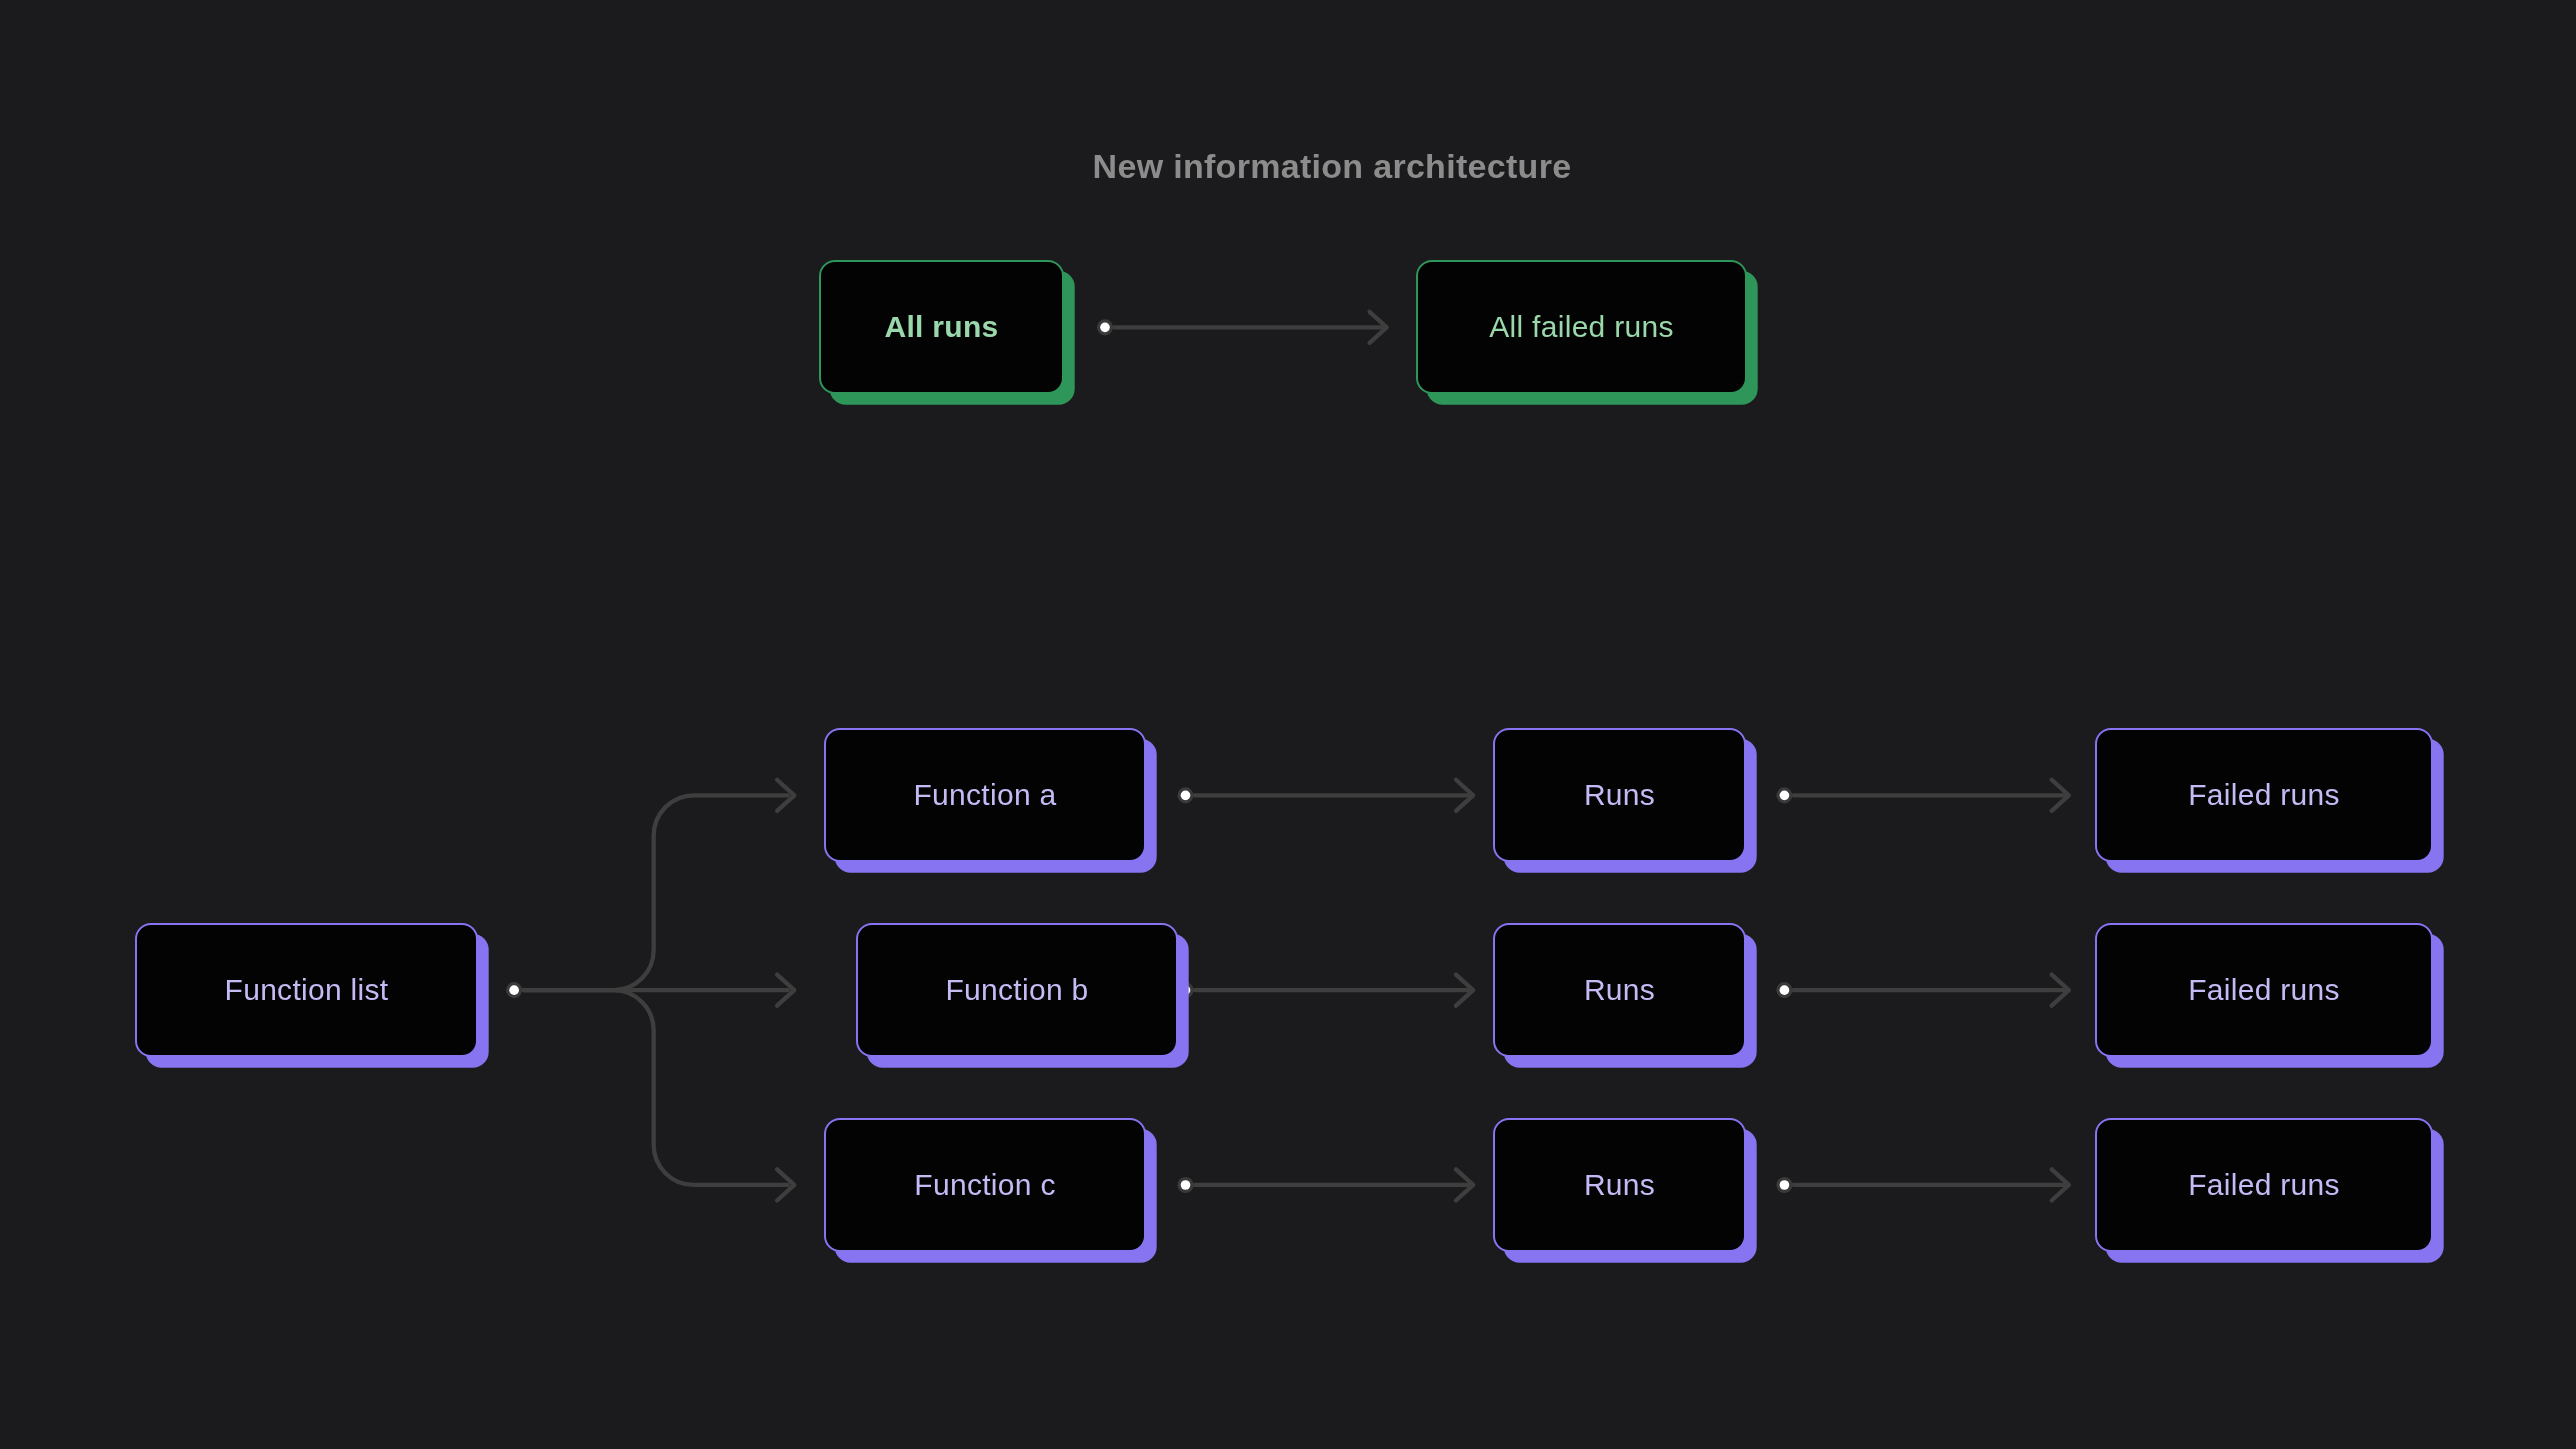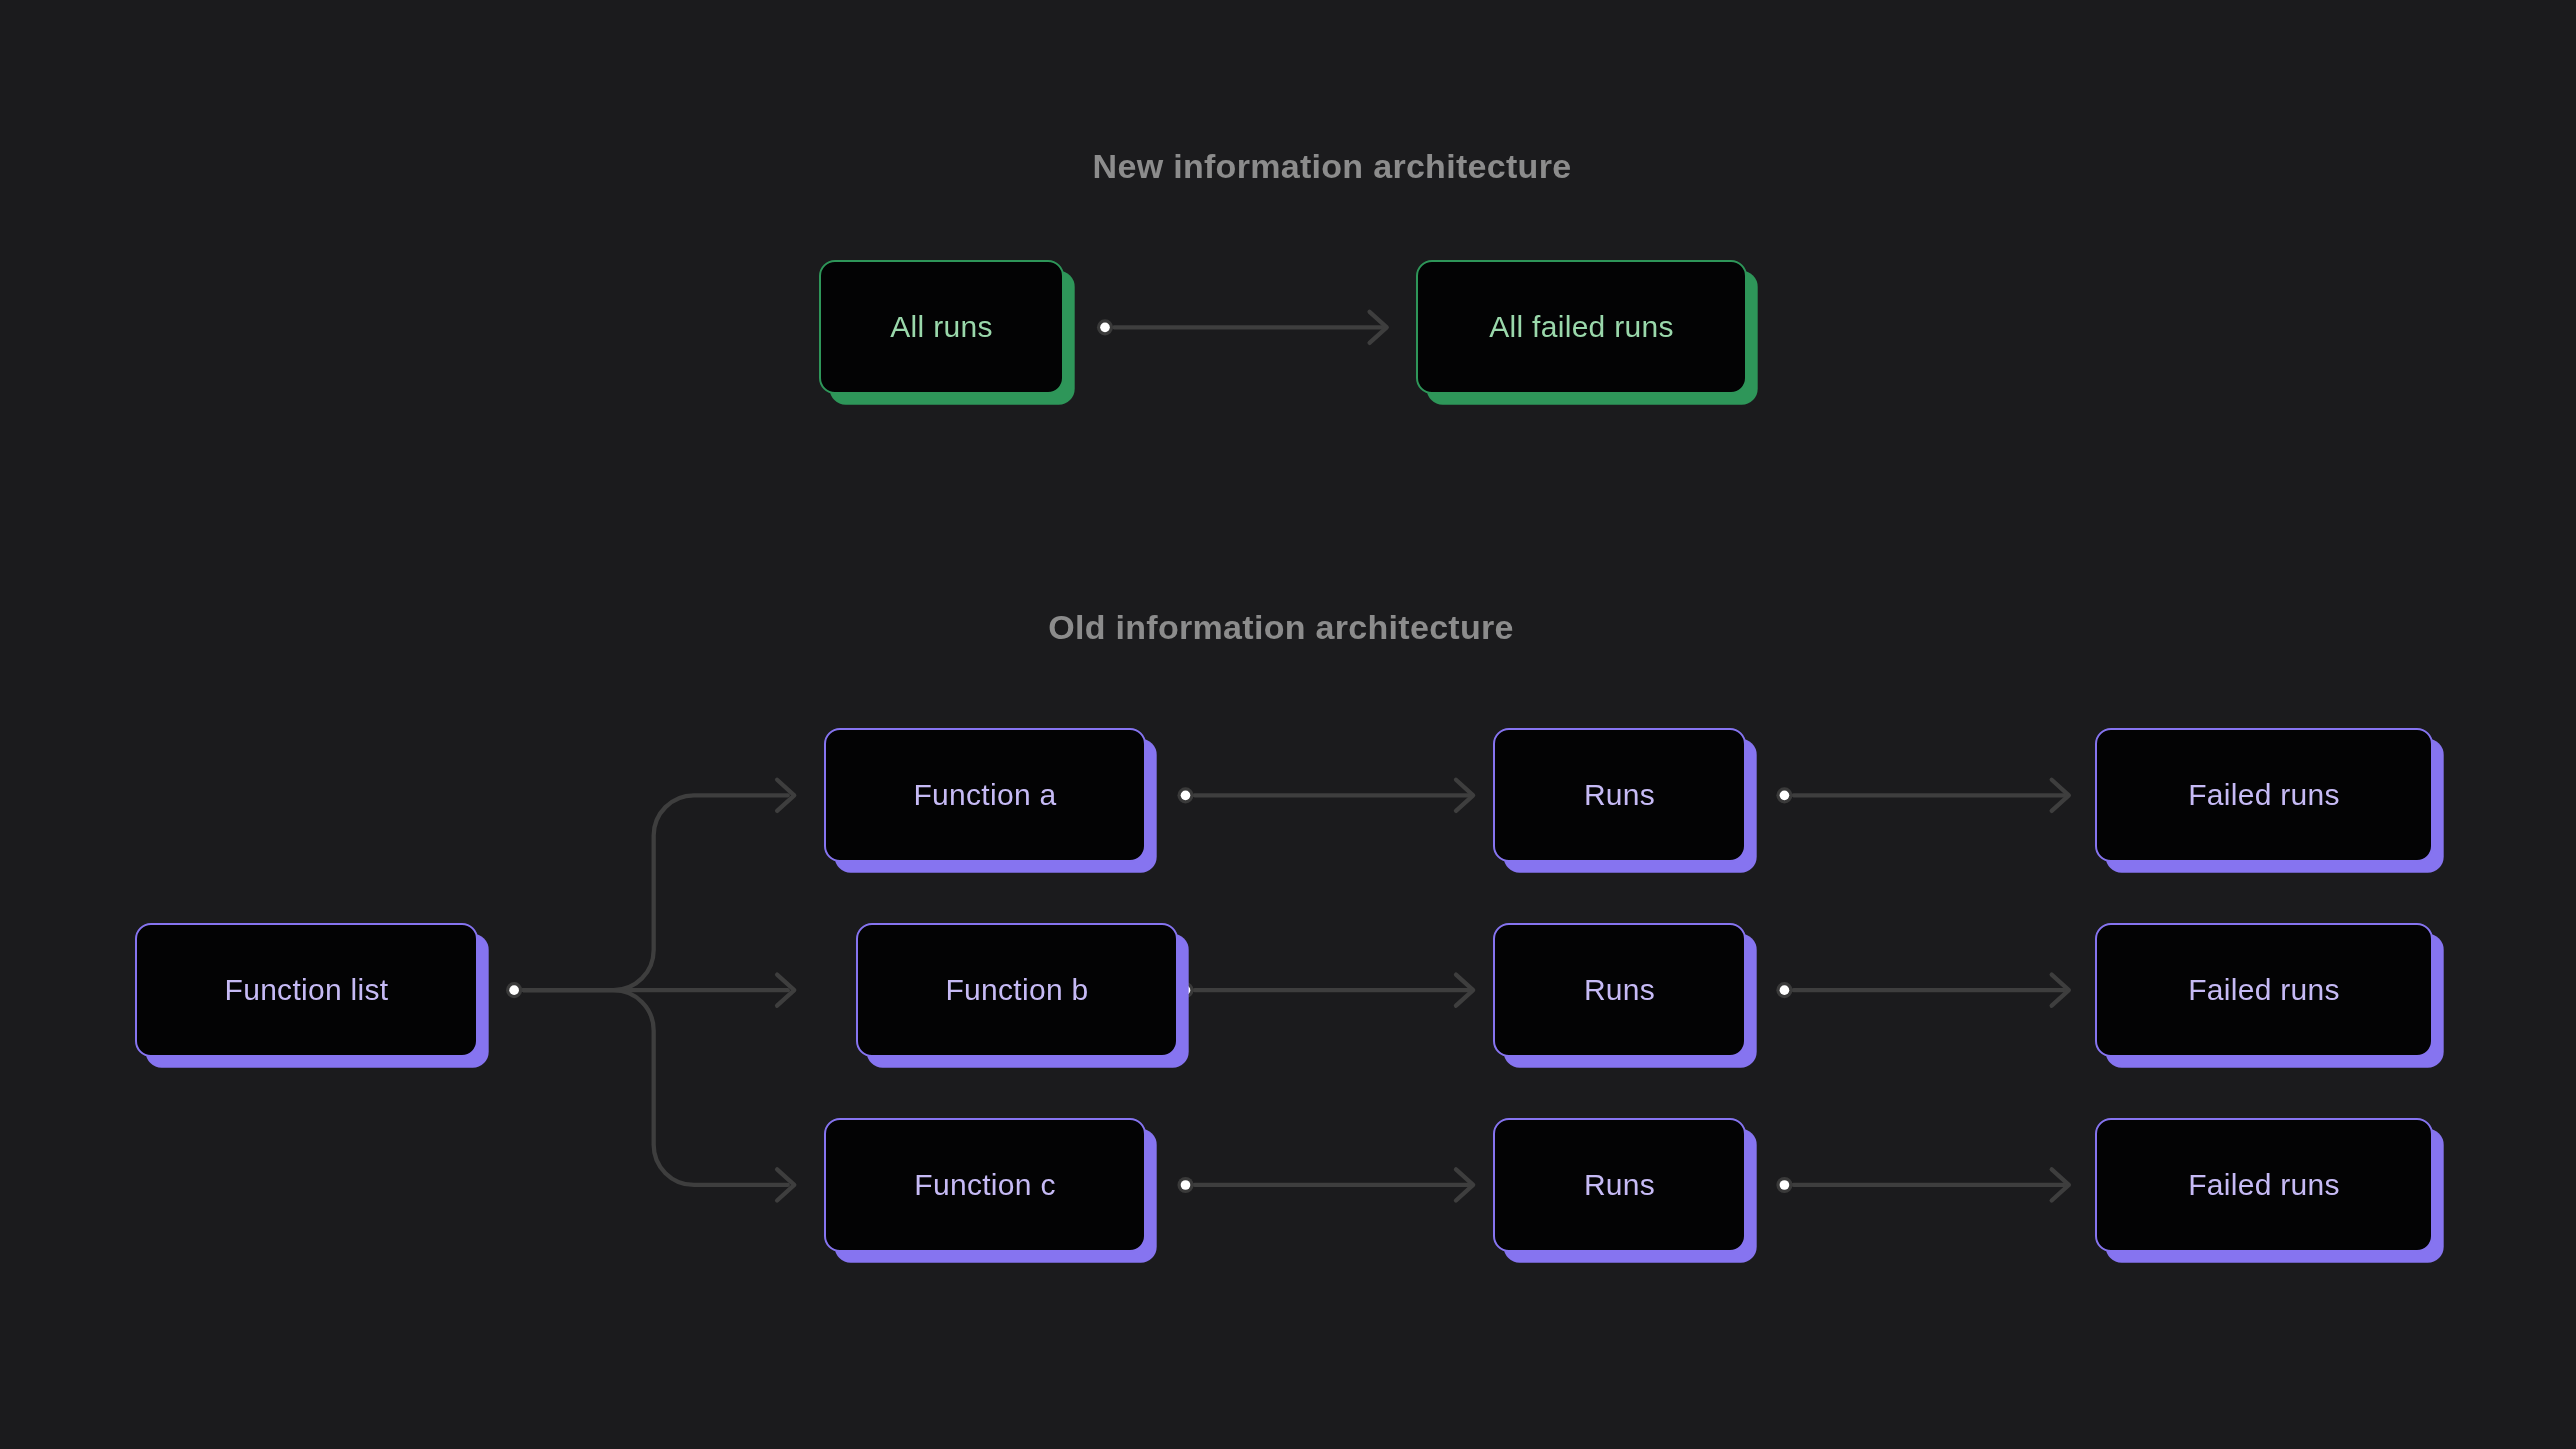--- a/index.html
+++ b/index.html
@@ -135,29 +135,28 @@
     <g>
       <path class="wire" d="M 3342 2208 H 3848"></path>
       <path class="wire" d="M 3823 2179 L 3855 2208 L 3823 2237"></path>
       <circle class="dot-ring" cx="3325" cy="2208" r="15"></circle>
       <circle class="dot-core" cx="3325" cy="2208" r="9"></circle>
     </g>
   </svg>
 
   <h2 class="section-title" style="left:1332px;top:146px;">New information architecture</h2>
 
-  <div class="node green" style="left:819px;top:260px;width:245px;">
+  <div class="node green" style="left:819px;top:260px;width:245px;font-weight:bold;">
     <span class="label">All runs</span>
   </div>
 
   <div class="node green" style="left:1416px;top:260px;width:331px;text-align:center;">
     <span class="label">All failed runs</span>
   </div>
 
-  <h2 class="section-title" style="left:1281px;top:607px;">Old information architecture</h2>
 
   <div class="node purple" style="left:135px;top:923px;width:343px;">
     <span class="label">Function list</span>
   </div>
 
   <div class="node purple" style="left:824px;top:728px;width:322px;">
     <span class="label">Function a</span>
   </div>
   <div class="node purple" style="left:1493px;top:728px;width:253px;">
     <span class="label">Runs</span>

